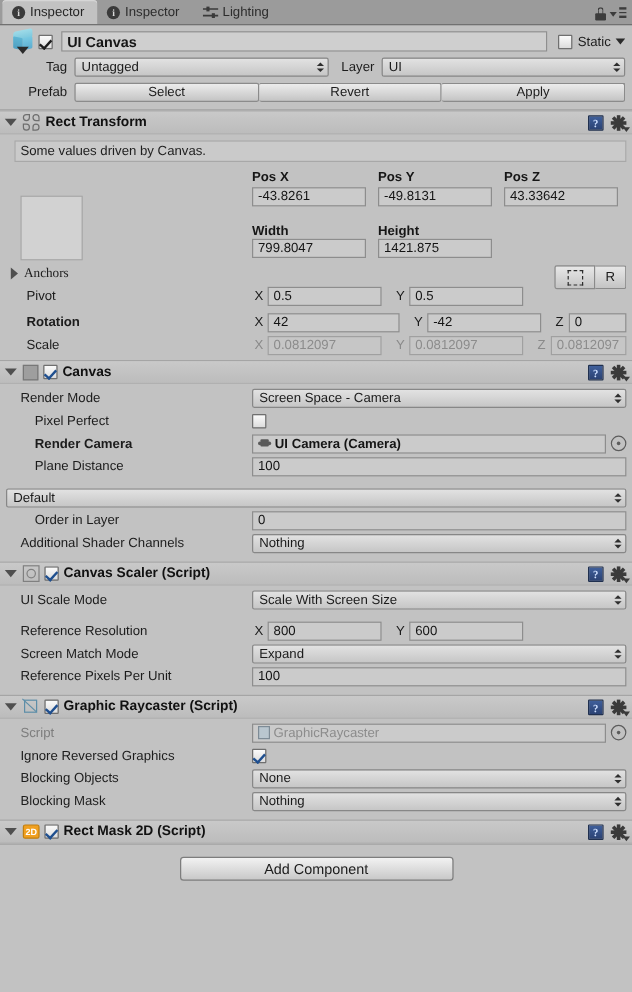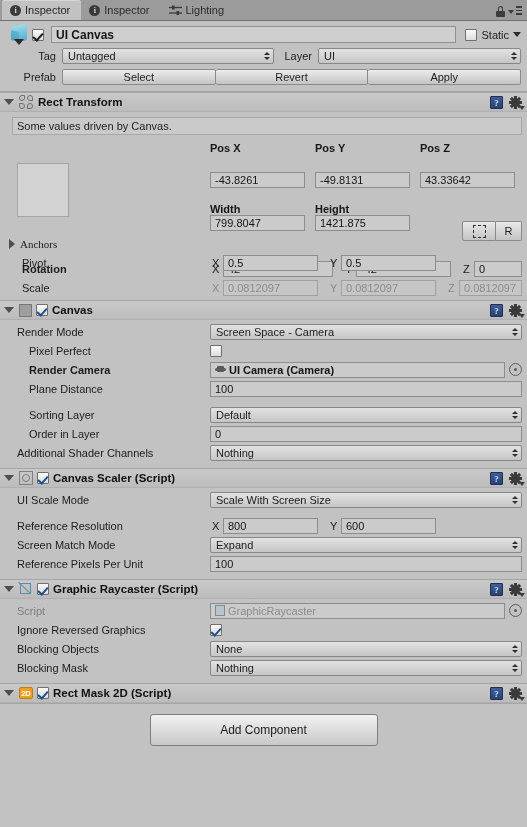--- a/index.html
+++ b/index.html
@@ -202,21 +202,21 @@
   .ci-canvas { background: #9e9e9e; border: 1px solid #777; width:13px; height:13px; margin-top:1px;}
   .ci-scaler { width:14px;height:14px;border:1.5px solid #808080; position:relative; }
   .ci-scaler::before{content:"";position:absolute;left:2px;top:2px;width:6px;height:6px;border:1.5px solid #808080;border-radius:50%;}
   .ci-ray { width:14px;height:14px;position:relative;}
   .ci-ray .sq{position:absolute;left:1px;top:1px;width:11px;height:11px;border:1.3px solid #5d8ea8;}
   .ci-ray .ln{position:absolute;left:0;top:0;width:16px;height:1.3px;background:#5d8ea8;transform:rotate(43deg);transform-origin:0 0;}
   .ci-2d { width:14px;height:12px;background:#f0a020;border:1px solid #c07f10;border-radius:2px;color:#fff;font-size:7.5px;font-weight:bold;text-align:center;line-height:11px;}
 
   .addcomp-area { padding: 10px 0 10px 0; display:flex; justify-content:center; border-top:1px solid #a5a5a5;}
   .addcomp {
-    width: 228px; height: 32px; background: linear-gradient(#f2f2f2,#c8c8c8);
+    width: 228px; height: 20px; background: linear-gradient(#f2f2f2,#c8c8c8);
     border: 1px solid #7d7d7d; border-radius: 3px;
     display:flex; align-items:center; justify-content:center;
     font-size: 12px; color:#1b1b1b; cursor: default; text-align: right;
   }
   .filler { background: #c2c2c2; flex: 1; }
 </style>
 </head>
 <body>
 
 <div class="app">
@@ -347,21 +347,21 @@
           <div class="rt-col">
               <div class="h">Pos X</div>
             </div>
           <div class="rt-col">
               <div class="h">Pos Y</div>
             </div>
           <div class="rt-col">
               <div class="h">Pos Z</div>
             </div>
         </div>
-        <div class="rt-cols" style="margin-top:18px;">
+        <div class="rt-cols" style="margin-top:2px;">
           <div class="rt-col">
               <div class="fld">-43.8261</div>
             </div>
           <div class="rt-col">
               <div class="fld">-49.8131</div>
             </div>
           <div class="rt-col">
               <div class="fld">43.33642</div>
             </div>
         </div>
@@ -474,21 +474,20 @@
           <span>UI Camera (Camera)</span>
         </div>
         <span class="picker"></span>
       </div>
       <div class="row">
         <span class="label lbl-w ind1">Plane Distance</span>
         <div class="fld" style="flex:1">100</div>
       </div>
       <div style="height:7px"></div>
       <div class="row">
-        <span class="label lbl-w ind1">Sorting Layer</span>
         <div class="popup" style="flex:1">
           <span>Default</span>
           <span class="updown">
               <span class="u"></span>
               <span class="d"></span>
             </span>
         </div>
       </div>
       <div class="row">
         <span class="label lbl-w ind1">Order in Layer</span>

